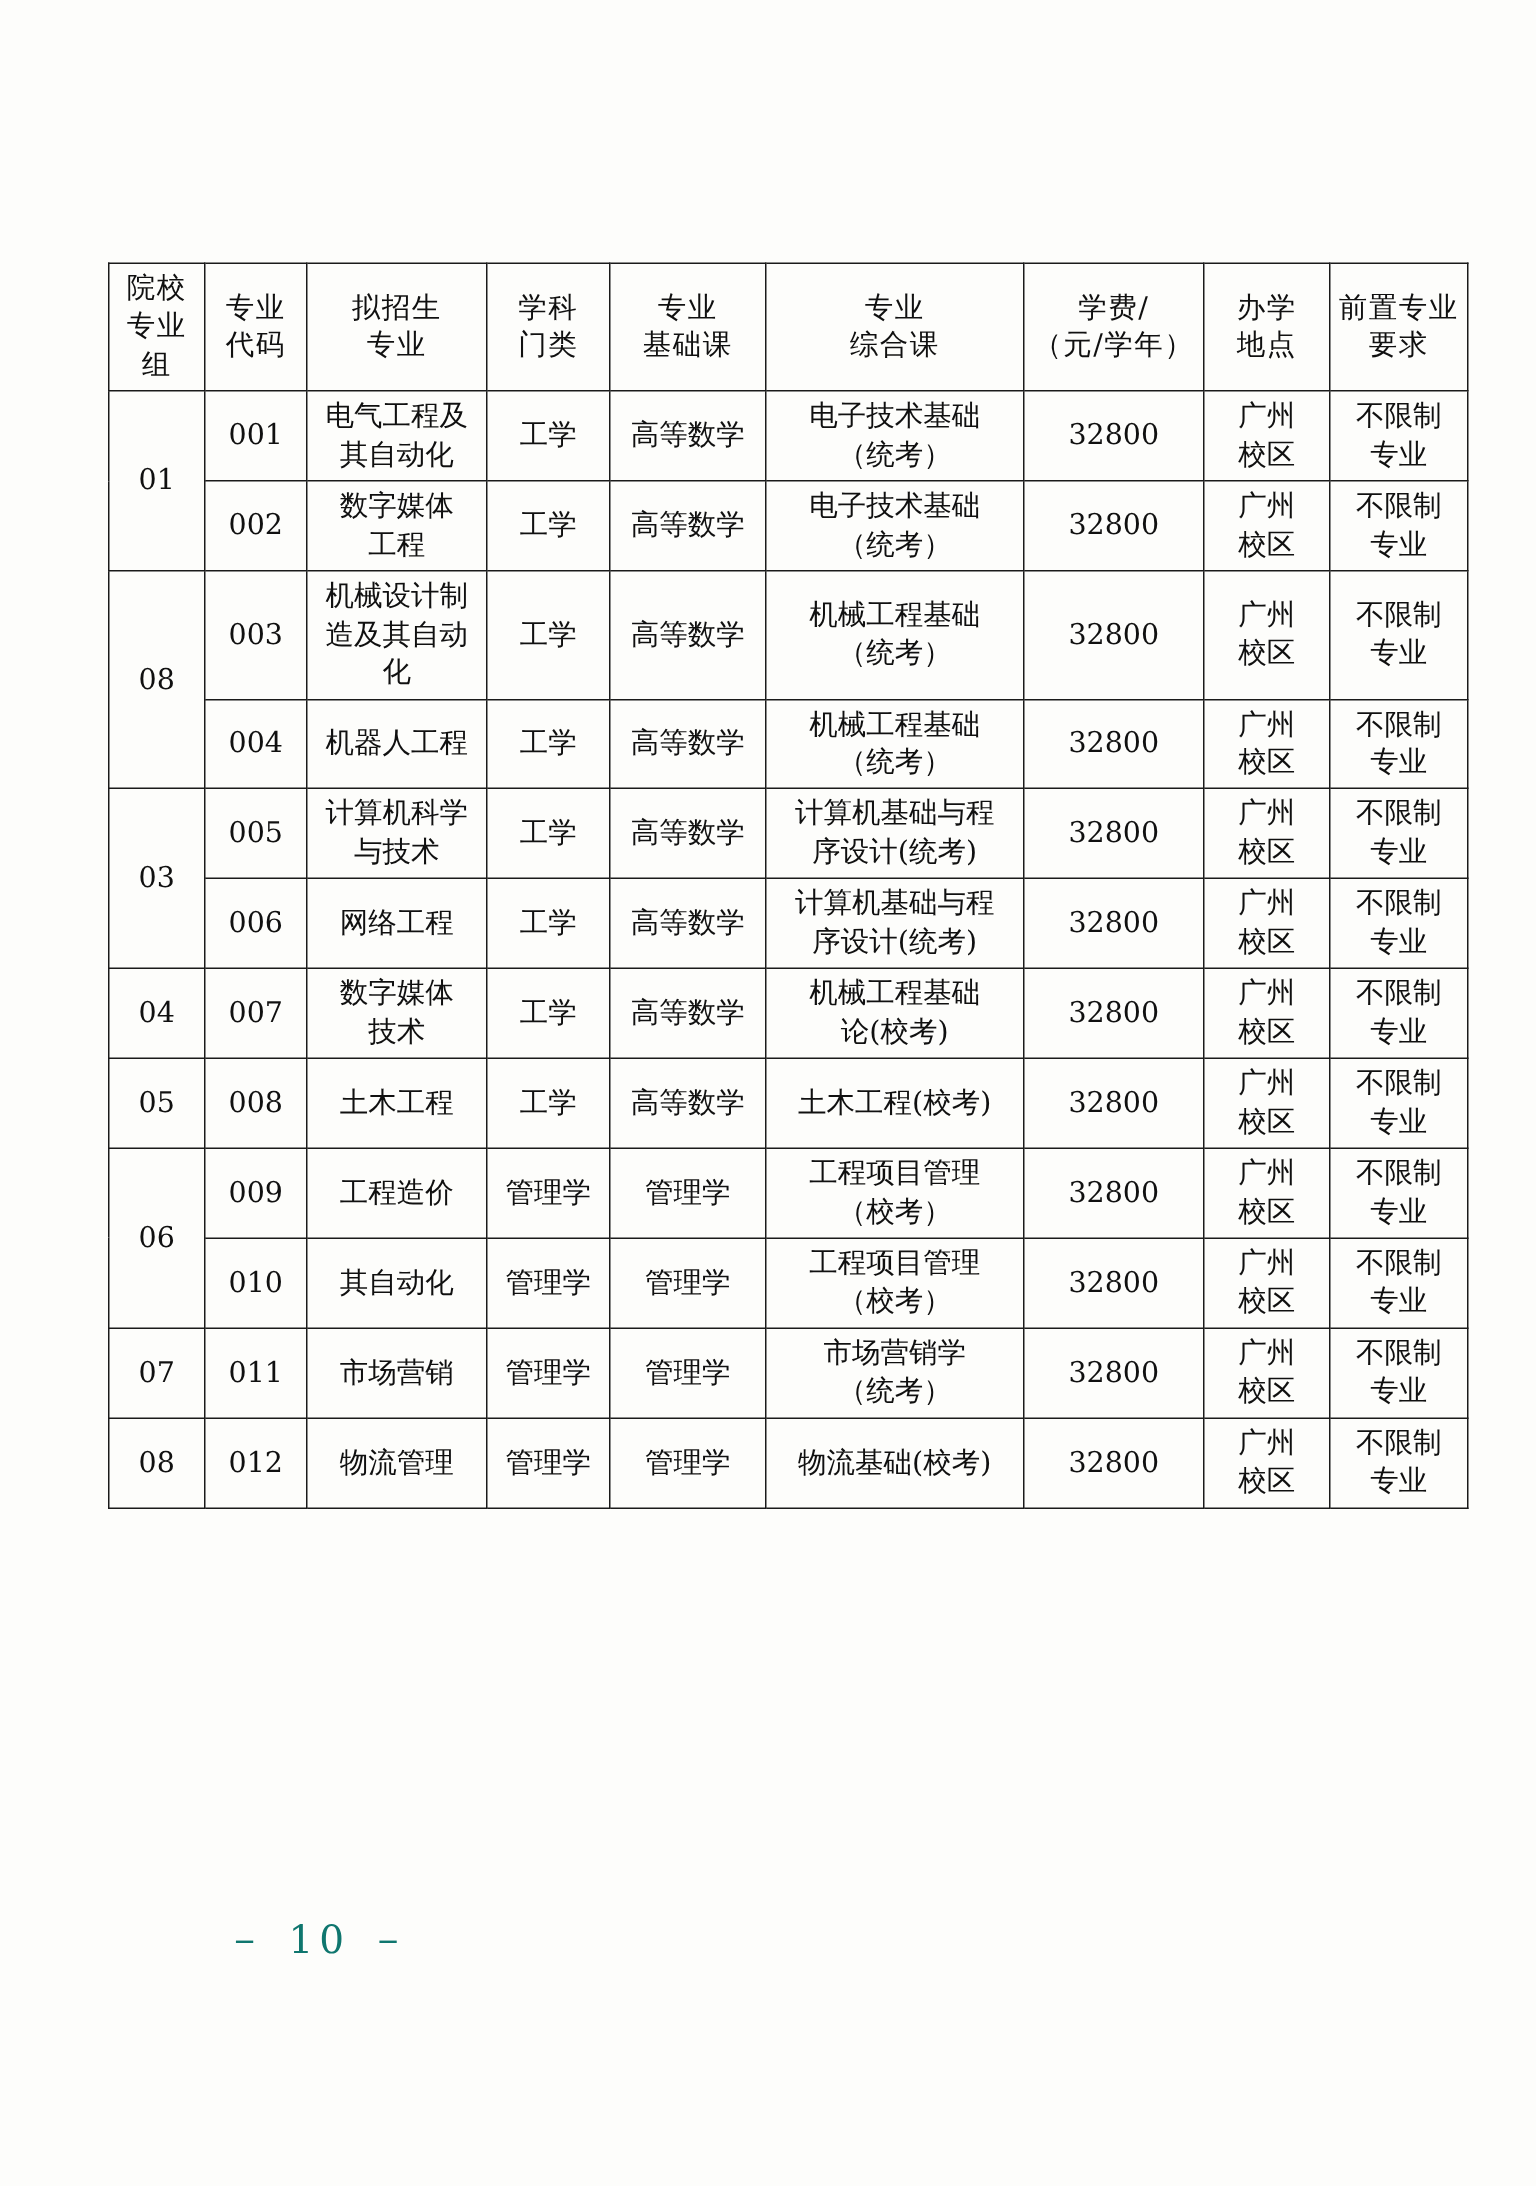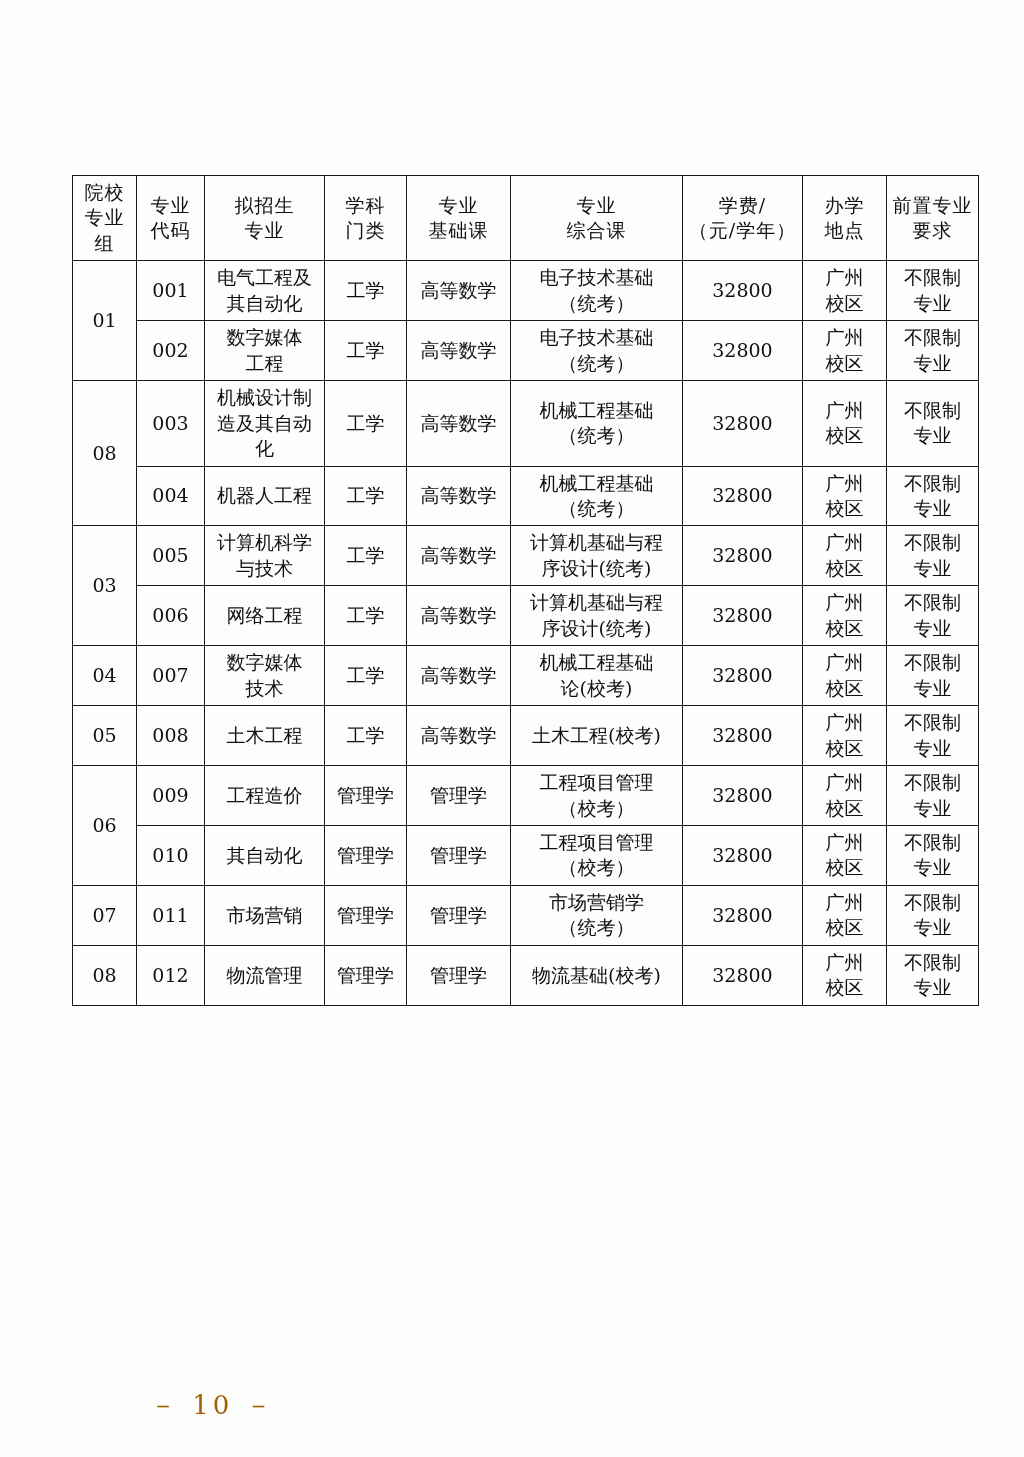--- a/index.html
+++ b/index.html
@@ -65,24 +65,24 @@
   .col-place  { width: 84px; }
   .col-pre    { width: 92px; }
 
   .grp-cell {
     font-size: 19px;
   }
   .two-line span { display: block; }
   .page-number {
     position: absolute;
     left: 150px;
-    top: 1388px;
+    top: 1276px;
     font-size: 26px;
     letter-spacing: 4px;
-    color: #a16207;
+    color: #0f766e;
   }
 </style>
 </head>
 <body>
 
 <div class="page">
 
 
   <table class="major-table">
     <colgroup>

